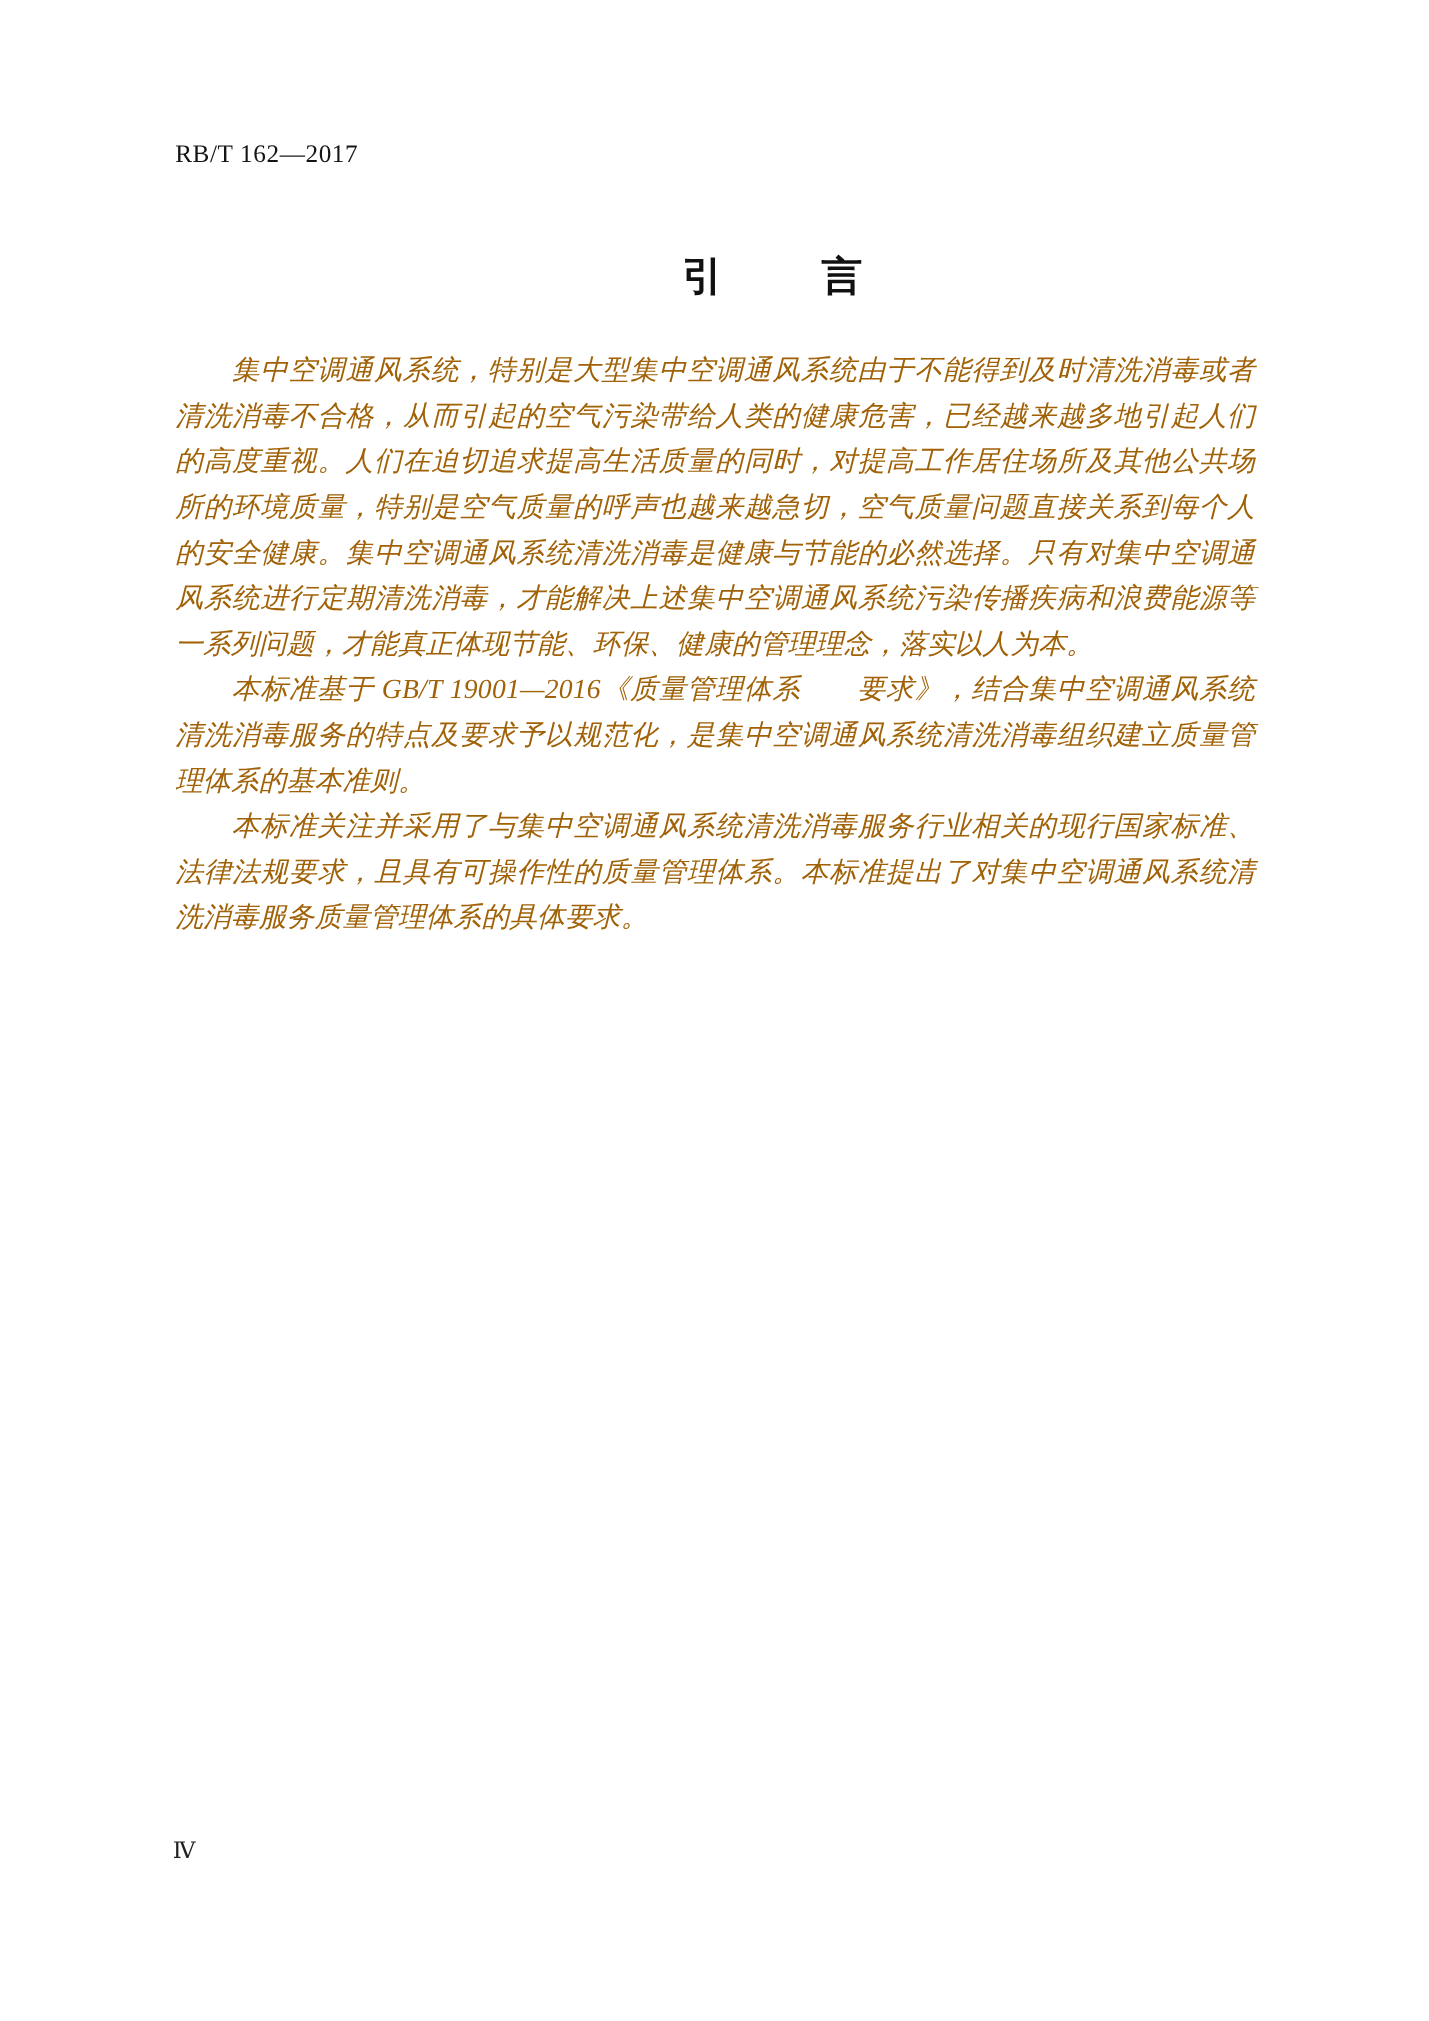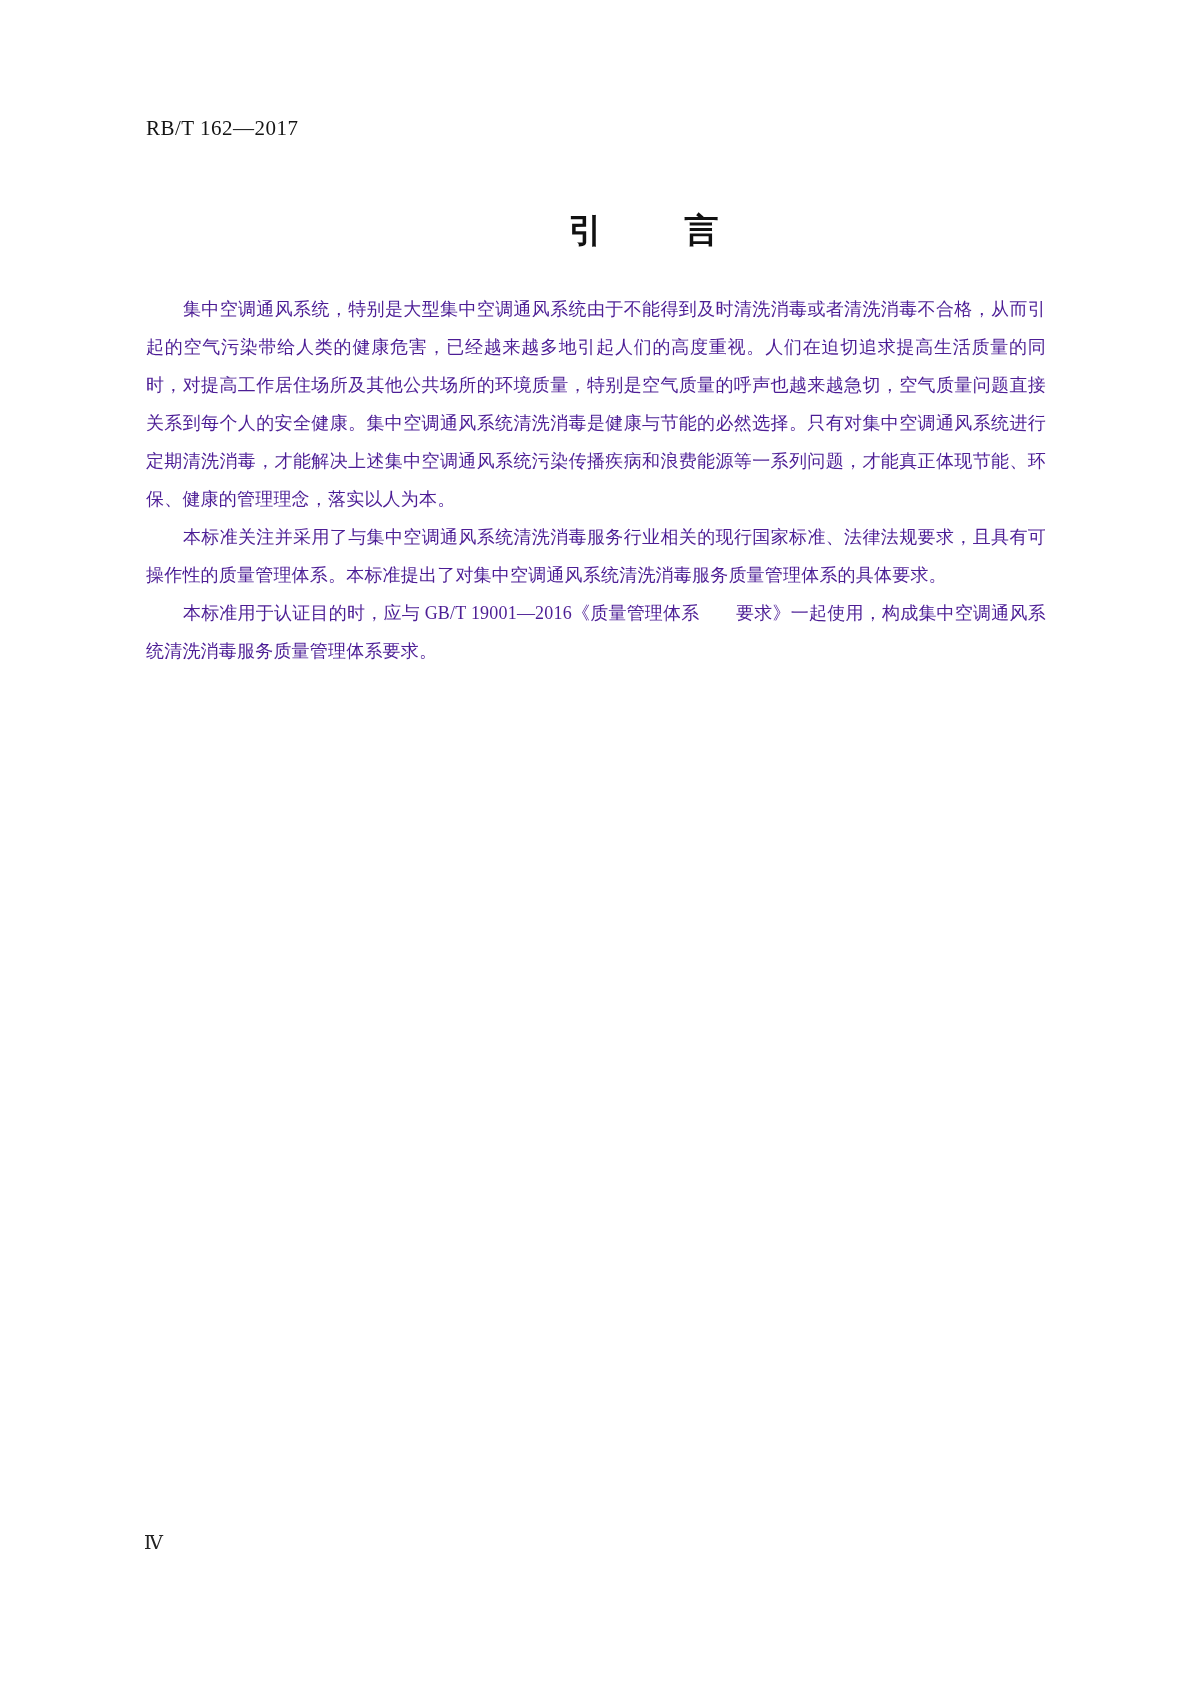--- a/index.html
+++ b/index.html
@@ -40,25 +40,26 @@
     letter-spacing: 24px;
     text-indent: 24px;
     color: #111111;
     margin-left: 48px;
   }
   .body-text {
     position: absolute;
     top: 290px;
     left: 146px;
     width: 900px;
-    font-size: 18px;
+    font-size: 23px;
     line-height: 38px;
     text-align: justify;
     text-justify: inter-ideograph;
-    color: #4c1d95;
+    color: #a16207;
+    font-style: italic;
   }
   .body-text p {
     margin: 0;
     text-indent: 2.05em;
     letter-spacing: 0.2px;
   }
   .footer-pagenum {
     position: absolute;
     bottom: 130px;
     left: 144px;
@@ -71,19 +72,19 @@
 <body>
 
 <div class="page">
 
   <div class="header">RB/T 162—2017</div>
 
   <div class="doc-title">引　言</div>
 
   <div class="body-text">
     <p>集中空调通风系统，特别是大型集中空调通风系统由于不能得到及时清洗消毒或者清洗消毒不合格，从而引起的空气污染带给人类的健康危害，已经越来越多地引起人们的高度重视。人们在迫切追求提高生活质量的同时，对提高工作居住场所及其他公共场所的环境质量，特别是空气质量的呼声也越来越急切，空气质量问题直接关系到每个人的安全健康。集中空调通风系统清洗消毒是健康与节能的必然选择。只有对集中空调通风系统进行定期清洗消毒，才能解决上述集中空调通风系统污染传播疾病和浪费能源等一系列问题，才能真正体现节能、环保、健康的管理理念，落实以人为本。</p>
+    <p>本标准基于 GB/T 19001—2016《质量管理体系　　要求》，结合集中空调通风系统清洗消毒服务的特点及要求予以规范化，是集中空调通风系统清洗消毒组织建立质量管理体系的基本准则。</p>
     <p>本标准关注并采用了与集中空调通风系统清洗消毒服务行业相关的现行国家标准、法律法规要求，且具有可操作性的质量管理体系。本标准提出了对集中空调通风系统清洗消毒服务质量管理体系的具体要求。</p>
-    <p>本标准用于认证目的时，应与 GB/T 19001—2016《质量管理体系　　要求》一起使用，构成集中空调通风系统清洗消毒服务质量管理体系要求。</p>
   </div>
 
   <div class="footer-pagenum">Ⅳ</div>
 
 </div>
 
 </body></html>

